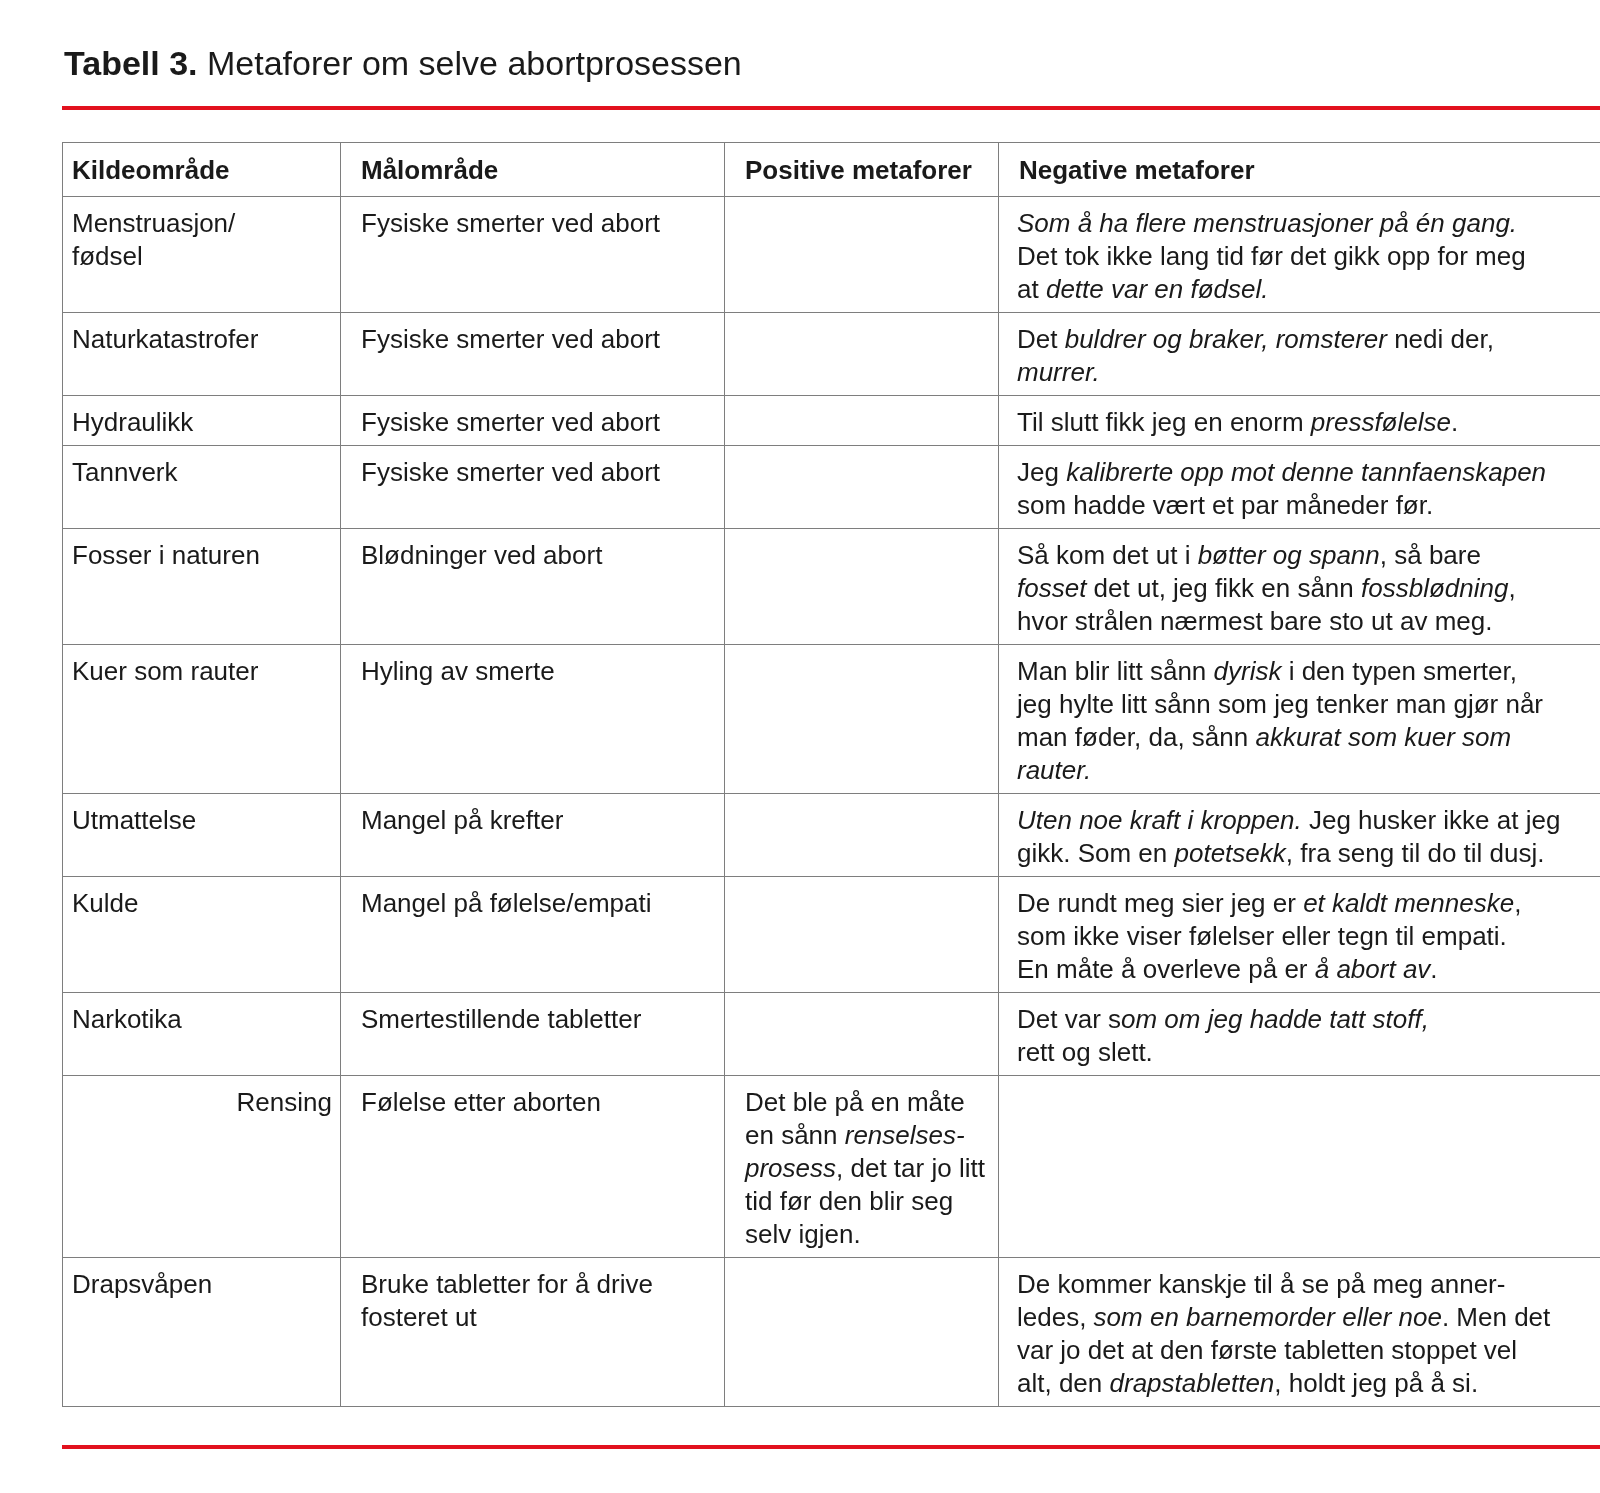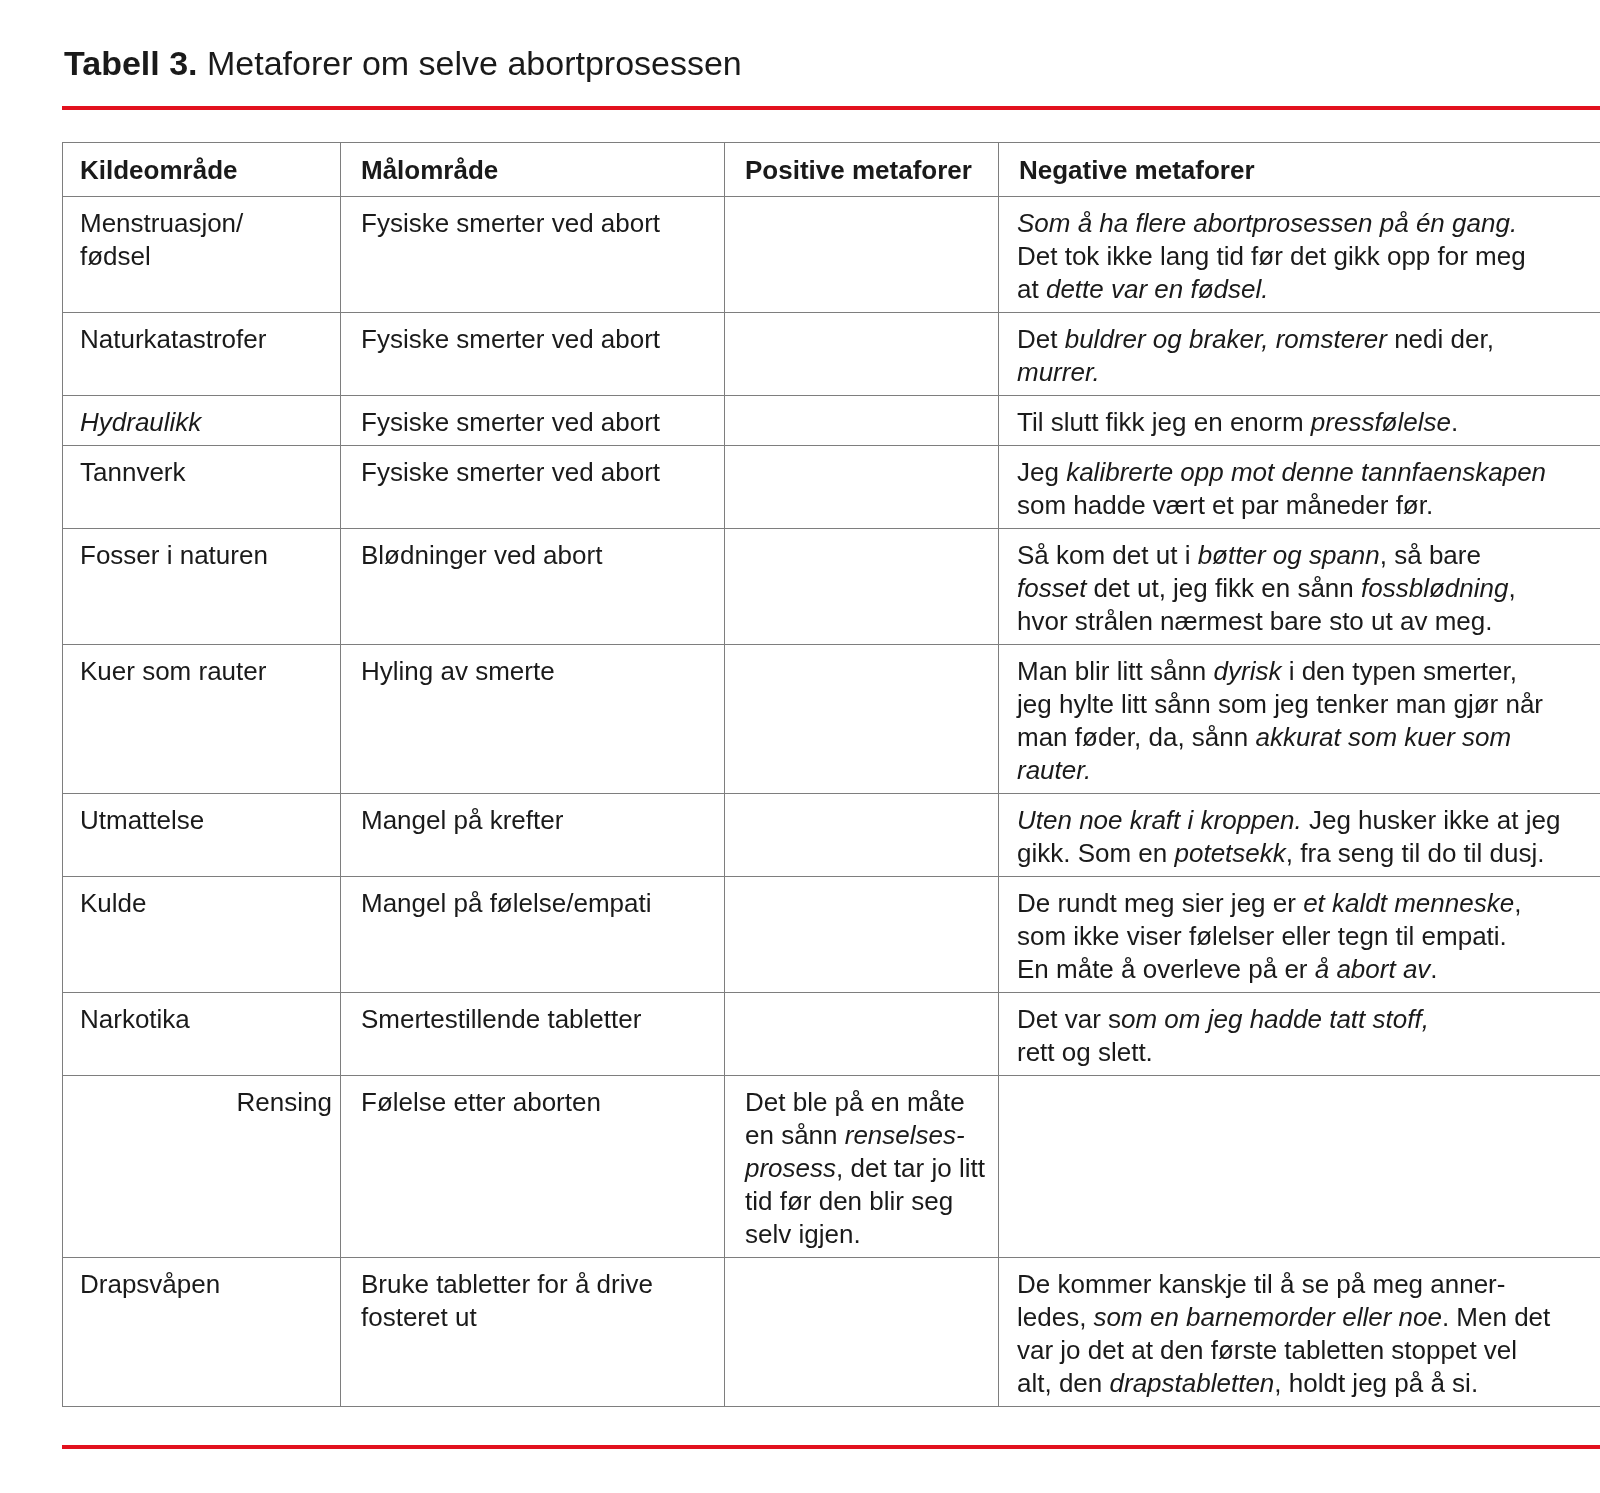--- a/index.html
+++ b/index.html
@@ -48,21 +48,21 @@
     line-height:33px;
     padding:10px 8px 6px 20px;
     box-sizing:border-box;
     word-wrap:break-word;
   }
   table.meta th{
     font-weight:700;
     height:54px;
     padding-top:11px;
   }
-  table.meta th.c0, table.meta td.c0{padding-left:17px;}
+  table.meta th.c0, table.meta td.c0{padding-left:9px;}
   table.meta td.c3{padding-left:18px;}
   table.meta i{font-style:italic;}
 </style>
 </head>
 <body>
 
 <div class="page">
 
   <div class="page-title">
     <span class="t-bold">Tabell 3.</span><span> Metaforer om selve abortprosessen</span>
@@ -83,30 +83,30 @@
         <th class="c1">Målområde</th>
         <th class="c2">Positive metaforer</th>
         <th class="c3">Negative metaforer</th>
       </tr>
     </thead>
     <tbody>
         <tr>
           <td class="c0" style="height: 110px;"><span>Menstruasjon/</span><br><span>fødsel</span></td>
           <td class="c1"><span>Fysiske smerter ved abort</span></td>
           <td class="c2"></td>
-          <td class="c3"><i>Som å ha flere abortprosessen på én gang.</i><br><span>Det tok ikke lang tid før det gikk opp for meg</span><br><span>at </span><i>dette var en fødsel.</i></td>
+          <td class="c3"><i>Som å ha flere menstruasjoner på én gang.</i><br><span>Det tok ikke lang tid før det gikk opp for meg</span><br><span>at </span><i>dette var en fødsel.</i></td>
         </tr>
         <tr>
           <td class="c0" style="height: 80px;"><span>Naturkatastrofer</span></td>
           <td class="c1"><span>Fysiske smerter ved abort</span></td>
           <td class="c2"></td>
           <td class="c3"><span>Det </span><i>buldrer og braker, romsterer </i><span>nedi der,</span><br><i>murrer.</i></td>
         </tr>
         <tr>
-          <td class="c0" style="height: 50px; font-style: italic;"><span>Hydraulikk</span></td>
+          <td class="c0" style="height: 50px;"><span>Hydraulikk</span></td>
           <td class="c1"><span>Fysiske smerter ved abort</span></td>
           <td class="c2"></td>
           <td class="c3"><span>Til slutt fikk jeg en enorm </span><i>pressfølelse</i><span>.</span></td>
         </tr>
         <tr>
           <td class="c0" style="height: 80px;"><span>Tannverk</span></td>
           <td class="c1"><span>Fysiske smerter ved abort</span></td>
           <td class="c2"></td>
           <td class="c3"><span>Jeg </span><i>kalibrerte opp mot denne tannfaenskapen</i><br><span>som hadde vært et par måneder før.</span></td>
         </tr>

